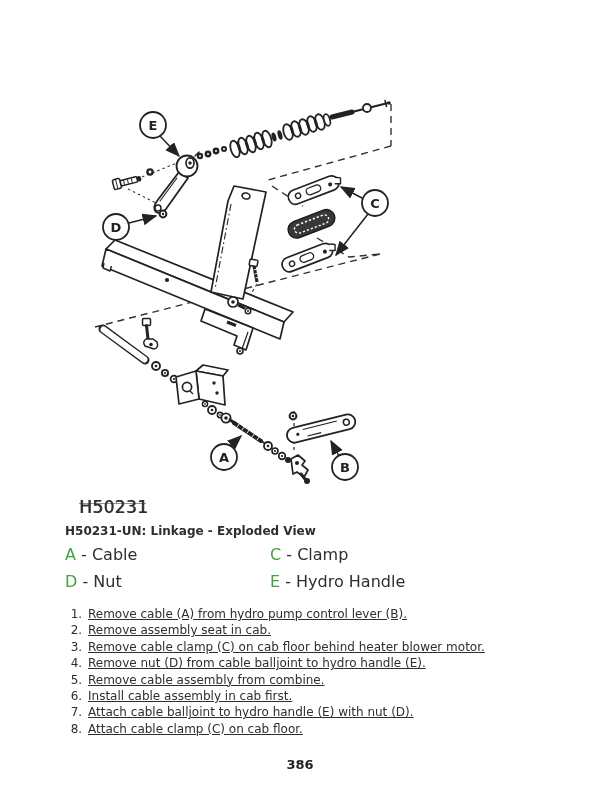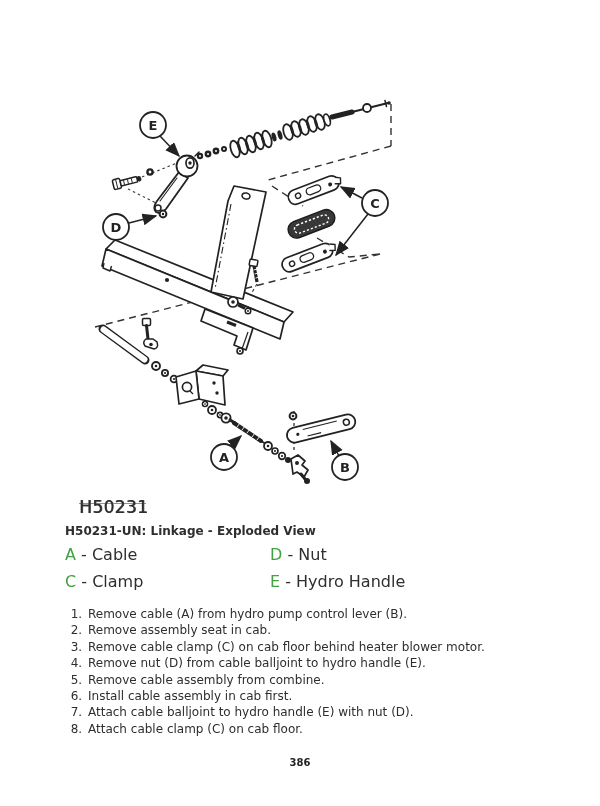--- a/index.html
+++ b/index.html
@@ -27,27 +27,27 @@
   }
   .legend{
     position:absolute;left:65px;top:545px;width:430px;
     display:grid;grid-template-columns:205px auto;row-gap:7.5px;
     font-size:16px;
   }
   .legend-key{color:#42a142;}
   .legend-sep,.legend-name{color:#2e2e2e;white-space:pre;}
   .steps{
     position:absolute;left:65px;top:606px;width:490px;
-    font-size:12px;line-height:16.4px;
+    font-size:12px;line-height:16.4px;text-decoration:underline;
   }
   .steps ol{margin:0;padding:0 0 0 21px;}
   .steps li{padding-left:2px;}
   .page-number{
     position:absolute;left:0;right:0;top:757px;
-    text-align:center;font-size:10px;font-weight:bold;color:#222;
+    text-align:center;font-size:13px;font-weight:bold;color:#222;
   }
 </style>
 </head>
 <body>
 
 <div class="page">
 
   <svg class="figure-svg" width="600" height="500" viewBox="0 0 600 500">
     <defs>
       <marker id="ah" markerWidth="11" markerHeight="9" refX="9" refY="4" orient="auto">
@@ -288,24 +288,24 @@
 
   <div class="watermark">H50231</div>
 
   <div class="caption">H50231-UN: Linkage - Exploded View</div>
 
   <div class="legend">
     <div class="legend-item">
       <span class="legend-key">A</span><span class="legend-sep"> - </span><span class="legend-name">Cable</span>
     </div>
     <div class="legend-item">
-      <span class="legend-key">D</span><span class="legend-sep"> - </span><span class="legend-name">Nut</span>
+      <span class="legend-key">C</span><span class="legend-sep"> - </span><span class="legend-name">Clamp</span>
     </div>
     <div class="legend-item">
-      <span class="legend-key">C</span><span class="legend-sep"> - </span><span class="legend-name">Clamp</span>
+      <span class="legend-key">D</span><span class="legend-sep"> - </span><span class="legend-name">Nut</span>
     </div>
     <div class="legend-item">
       <span class="legend-key">E</span><span class="legend-sep"> - </span><span class="legend-name">Hydro Handle</span>
     </div>
   </div>
 
   <div class="steps">
     <ol>
       <li>Remove cable (A) from hydro pump control lever (B).</li>
       <li>Remove assembly seat in cab.</li>

